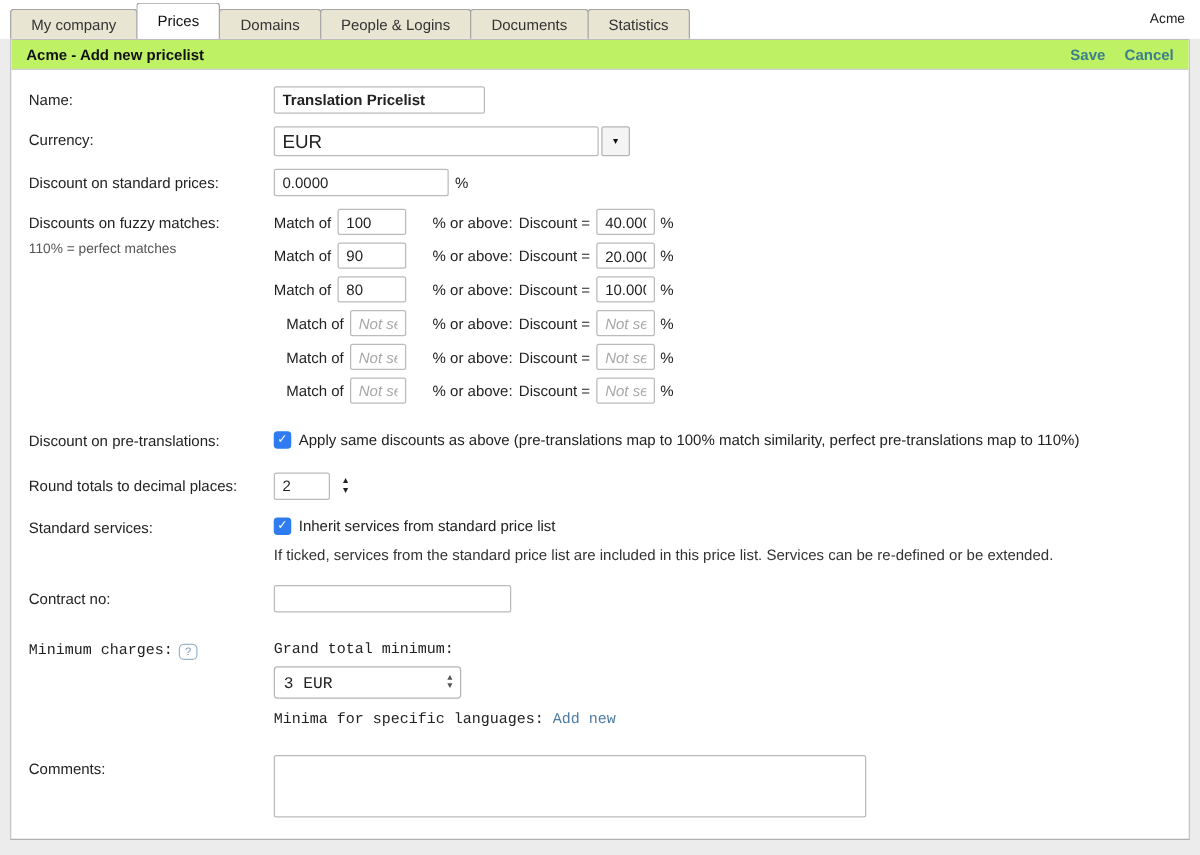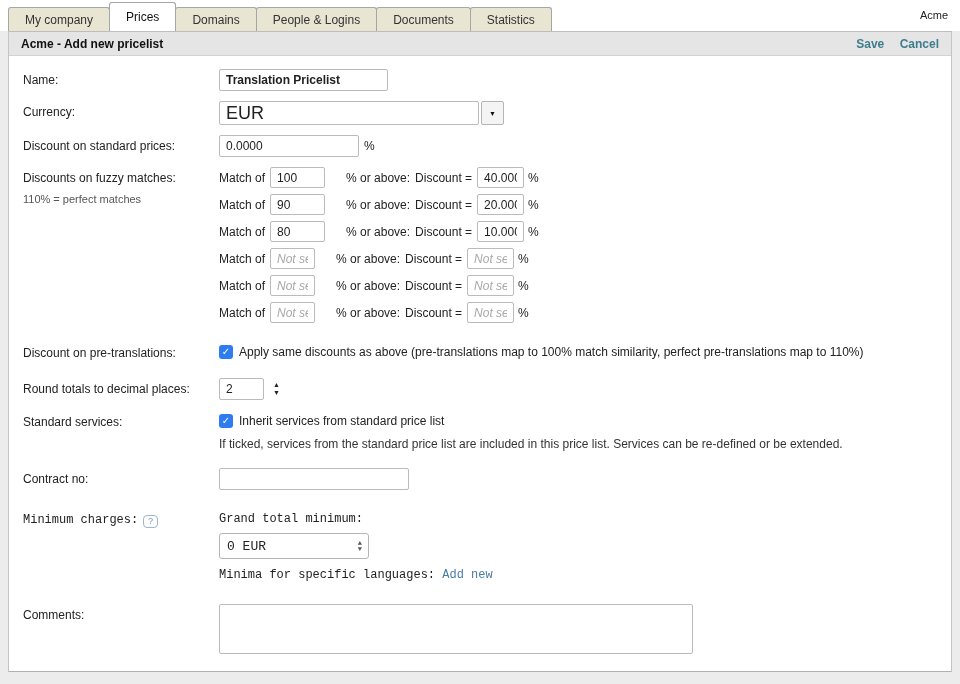--- a/index.html
+++ b/index.html
@@ -21,45 +21,45 @@
   }
   .tab.active { background:#fff; height:29px; position:relative; z-index:2; color:#111; }
   .account { position:absolute; right:12px; top:9px; font-size:11px; color:#222; }
   
   .panel {
     margin:0 8px; background:#fff; height:641px;
     border-left:1px solid #c5c5c5; border-right:1px solid #c5c5c5; border-bottom:1px solid #b0b0b0;
     overflow:hidden;
   }
   .panel-header {
-    height:25px; background:#e5e5e5;
+    height:25px; background:#bef264;
     border-top:1px solid #bdbdbd; border-bottom:1px solid #d2d2d2;
     display:flex; align-items:center; justify-content:space-between; padding:0 12px;
   }
   .panel-title { font-weight:bold; color:#111; }
   .header-actions a { color:#3e7e8c; font-weight:bold; text-decoration:none; margin-left:12px; cursor:pointer; }
   
   .form { padding:13px 0 0 14px; }
   .row { display:flex; margin-bottom:10px; }
   .flabel { flex:0 0 196px; width:196px; padding-top:4px; color:#222; }
   .field { display:flex; flex-direction:column; }
   .ti {
     border:1px solid #bbb; border-radius:2px; height:22px; padding:0 6px;
     font-family:"Liberation Sans", sans-serif; font-size:12px; color:#222; outline:none;
   }
   .ti::placeholder { font-style:italic; color:#a8a8a8; }
   .inline { display:flex; align-items:center;justify-content:flex-end; }
   .suffix { margin-left:5px; }
   
   .combo { display:flex; align-items:center; }
-  .combo-text { width:260px; height:24px; border:1px solid #bbb; border-radius:2px; display:flex; align-items:center; padding-left:6px; font-size:18px; background:#fff; }
+  .combo-text { width:260px; height:24px; border:1px solid #bbb; border-radius:2px; display:flex; align-items:center; padding-left:6px; font-size:15px; background:#fff; }
   .combo-btn { width:23px; height:24px; margin-left:2px; border:1px solid #b5b5b5; border-radius:2px; background:#f4f4f4; display:flex; align-items:center; justify-content:center; font-size:7px; color:#111; cursor:pointer; }
   
   .note { font-size:11px; color:#555; margin-top:8px; }
-  .fuzzy-row { display:flex; align-items:center; margin-bottom:6px; }
+  .fuzzy-row { display:flex; align-items:center; margin-bottom:6px;justify-content:flex-end; }
   .fuzzy-row span { margin-right:5px; white-space:nowrap; }
   .fuzzy-row .mi { width:55px; height:21px; margin-right:21px; }
   .fuzzy-row .mi.narrow { width:45px; }
   .fuzzy-row .di { width:47px; height:21px; margin-right:4px; }
   .fuzzy-row .pct { margin-right:0; }
   .fuzzy-block { margin-bottom:16px; }
   
   .checkbox {
     width:14px; height:14px; flex:0 0 14px; background:#2e7cf0; border-radius:3px;
     color:#fff; font-size:10px; line-height:14px; text-align:center; margin-right:6px; cursor:pointer;
@@ -246,21 +246,21 @@
       </div>
     </div>
 
     <div class="row" style="margin-bottom:22px;font-family:Liberation Mono, monospace;">
       <div class="flabel" style="padding-top:1px;">
         <span>Minimum charges:</span><span class="help-icon"><span>?</span></span>
       </div>
       <div class="field">
         <div class="sub-label">Grand total minimum:</div>
         <div class="num-spinner">
-          <span class="val">0 EUR</span>
+          <span class="val">3 EUR</span>
           <span class="spin-col">
             <span class="arr">▲</span>
             <span class="arr">▼</span>
           </span>
         </div>
         <div class="minima-line">
           <span>Minima for specific languages:</span>
           <a class="link">Add new</a>
         </div>
       </div>

